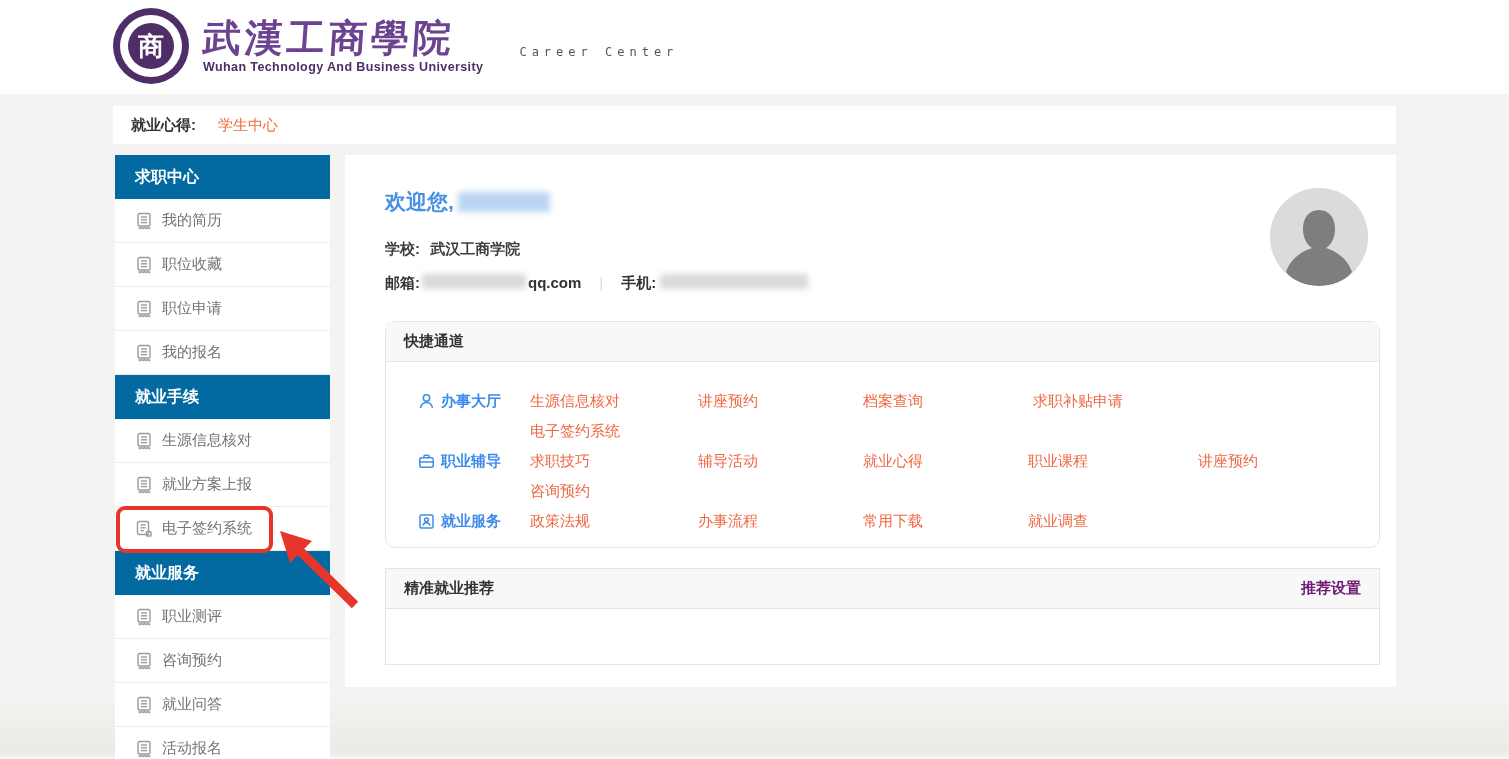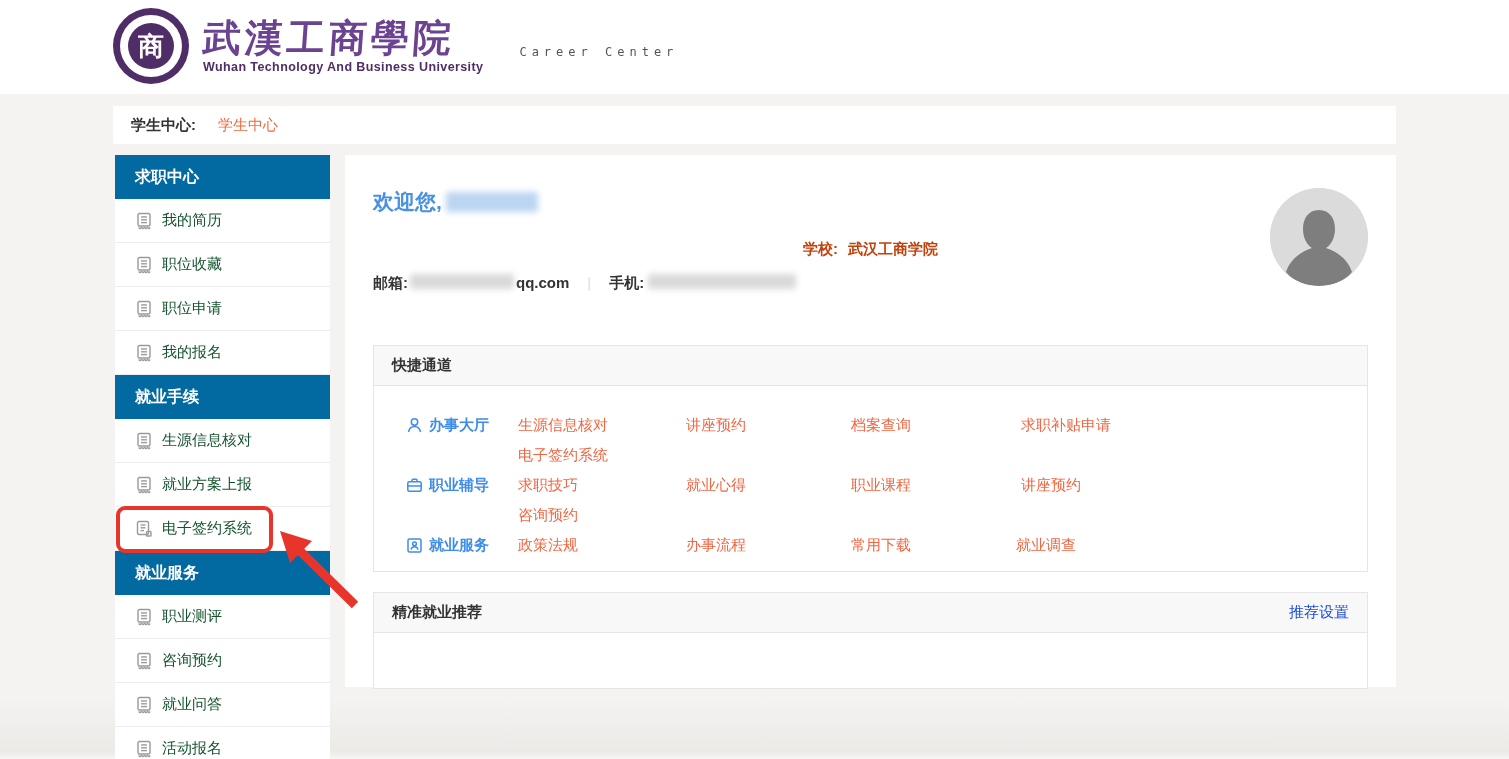--- a/index.html
+++ b/index.html
@@ -30,46 +30,46 @@
   .crumb-bar { position:absolute; left:113px; top:106px; width:1283px; height:38px;
     background:#fff; display:flex; align-items:center; padding-left:18px; font-size:15px; }
   .crumb-label { color:#333; font-weight:bold; }
   .crumb-current { color:#ED6A3B; margin-left:22px; cursor:pointer; }
 
   
   .sidebar { position:absolute; left:115px; top:155px; width:215px; }
   .side-head { height:44px; background:#0369a1; color:#fff; font-size:16px; font-weight:bold;
     display:flex; align-items:center; padding-left:20px; }
   .side-item { height:44px; background:#fff; border-bottom:1px solid #EDEDED;
-    display:flex; align-items:center; padding-left:20px; font-size:15px; color:#14532d; cursor:pointer; }
+    display:flex; align-items:center; padding-left:20px; font-size:15px; color:#737373; cursor:pointer; }
   .side-item .doc-ic { margin-right:9px; display:flex; }
 
   
   .main-panel { position:absolute; left:345px; top:155px; width:1051px; height:532px;
-    background:#fff; padding:0 28px; }
+    background:#fff; padding:0 40px; }
   .welcome { margin-top:33px; font-size:21px; color:#4A90E2; font-weight:bold; display:flex; align-items:center; }
   .redact { display:inline-block; border-radius:2px; filter:blur(3px); }
   .redact.name { width:92px; height:20px; background:#BBD5F2; margin-left:4px; }
   .redact.mail { width:104px; height:15px; background:#D9D9D9; margin:0 2px; }
   .redact.phone { width:148px; height:15px; background:#D9D9D9; margin-left:4px; }
-  .school-row { margin-top:24px; font-size:15px; color:#c2410c; font-weight:bold;text-align:center; }
+  .school-row { margin-top:24px; font-size:15px; color:#404040; font-weight:bold; }
   .school-row .val { margin-left:6px; }
   .contact-row { margin-top:15px; font-size:15px; color:#333; font-weight:bold;
     display:flex; align-items:flex-start; }
   .contact-row .sep { color:#DDD; margin:0 18px; font-weight:normal; }
   .avatar { position:absolute; right:28px; top:33px; width:98px; height:98px; border-radius:50%;
     background:#DBDBDB; overflow:hidden; }
 
   
   .panel { border:1px solid #E5E5E5; width:995px; }
-  .quick-panel { margin-top:52px; }
+  .quick-panel { margin-top:28px;border-radius:10px; }
   .panel-head { height:40px; background:#F8F8F8; border-bottom:1px solid #E5E5E5;
     display:flex; align-items:center; justify-content:space-between; padding:0 18px;
     font-size:15px; font-weight:bold; color:#333; }
-  .panel-head .settings { color:#1d4ed8; font-weight:normal; cursor:pointer; }
+  .panel-head .settings { color:#701a75; font-weight:bold; cursor:pointer; }
   .quick-body { padding:24px 0 11px 32px; }
   .q-row { display:flex; align-items:flex-start; }
   .q-cat { width:112px; color:#3F8CEA; font-size:15px; font-weight:bold;
     display:flex; align-items:center; line-height:30px; cursor:pointer; }
   .q-cat .q-ic { margin-right:6px; display:flex; }
   .q-cell { font-size:15px; line-height:30px; }
   .q-cell a { display:block; color:#F06642; text-decoration:none; cursor:pointer; }
   .q-c1{width:168px;} .q-c2{width:165px;} .q-c3{width:165px;} .q-c4{width:170px;} .q-c5{width:auto;}
   .rec-panel { margin-top:20px; }
   .rec-body { height:55px; background:#fff; }
@@ -93,21 +93,21 @@
       <div class="uni-cn">武漢工商學院</div>
       <div class="uni-en">Wuhan Technology And Business University</div>
     </div>
     <div class="site-block">
       <div class="site-en">Career Center</div>
     </div>
   </div>
 </div>
 
 <div class="crumb-bar">
-  <span class="crumb-label">学生中心:</span>
+  <span class="crumb-label">就业心得:</span>
   <span class="crumb-current">学生中心</span>
 </div>
 
 <div class="sidebar" id="sidebar">
     <div class="side-head">求职中心</div>
     <div class="side-item">
       <span class="doc-ic">
         <svg width="18" height="18" viewBox="0 0 18 18" fill="none" stroke="#9A9A9A" stroke-width="1.4">
           <rect x="3" y="1.5" width="12" height="12.5" rx="1.5"></rect>
           <line x1="6" y1="5" x2="12" y2="5"></line>
@@ -306,20 +306,23 @@
                 <path d="M6 4.8 V3.2 a1 1 0 0 1 1-1 h3 a1 1 0 0 1 1 1 V4.8"></path>
                 <line x1="1.8" y1="9" x2="15.2" y2="9"></line>
               </svg>
             </span>
             <span>职业辅导</span>
           </div>
           <div class="q-cell q-c1">
             <a>求职技巧</a>
             <a>咨询预约</a>
           </div>
+          <div class="q-cell q-c2">
+            <a>辅导活动</a>
+          </div>
           <div class="q-cell q-c3">
             <a>就业心得</a>
           </div>
           <div class="q-cell q-c4">
             <a>职业课程</a>
           </div>
           <div class="q-cell q-c5">
             <a>讲座预约</a>
           </div>
         </div>

